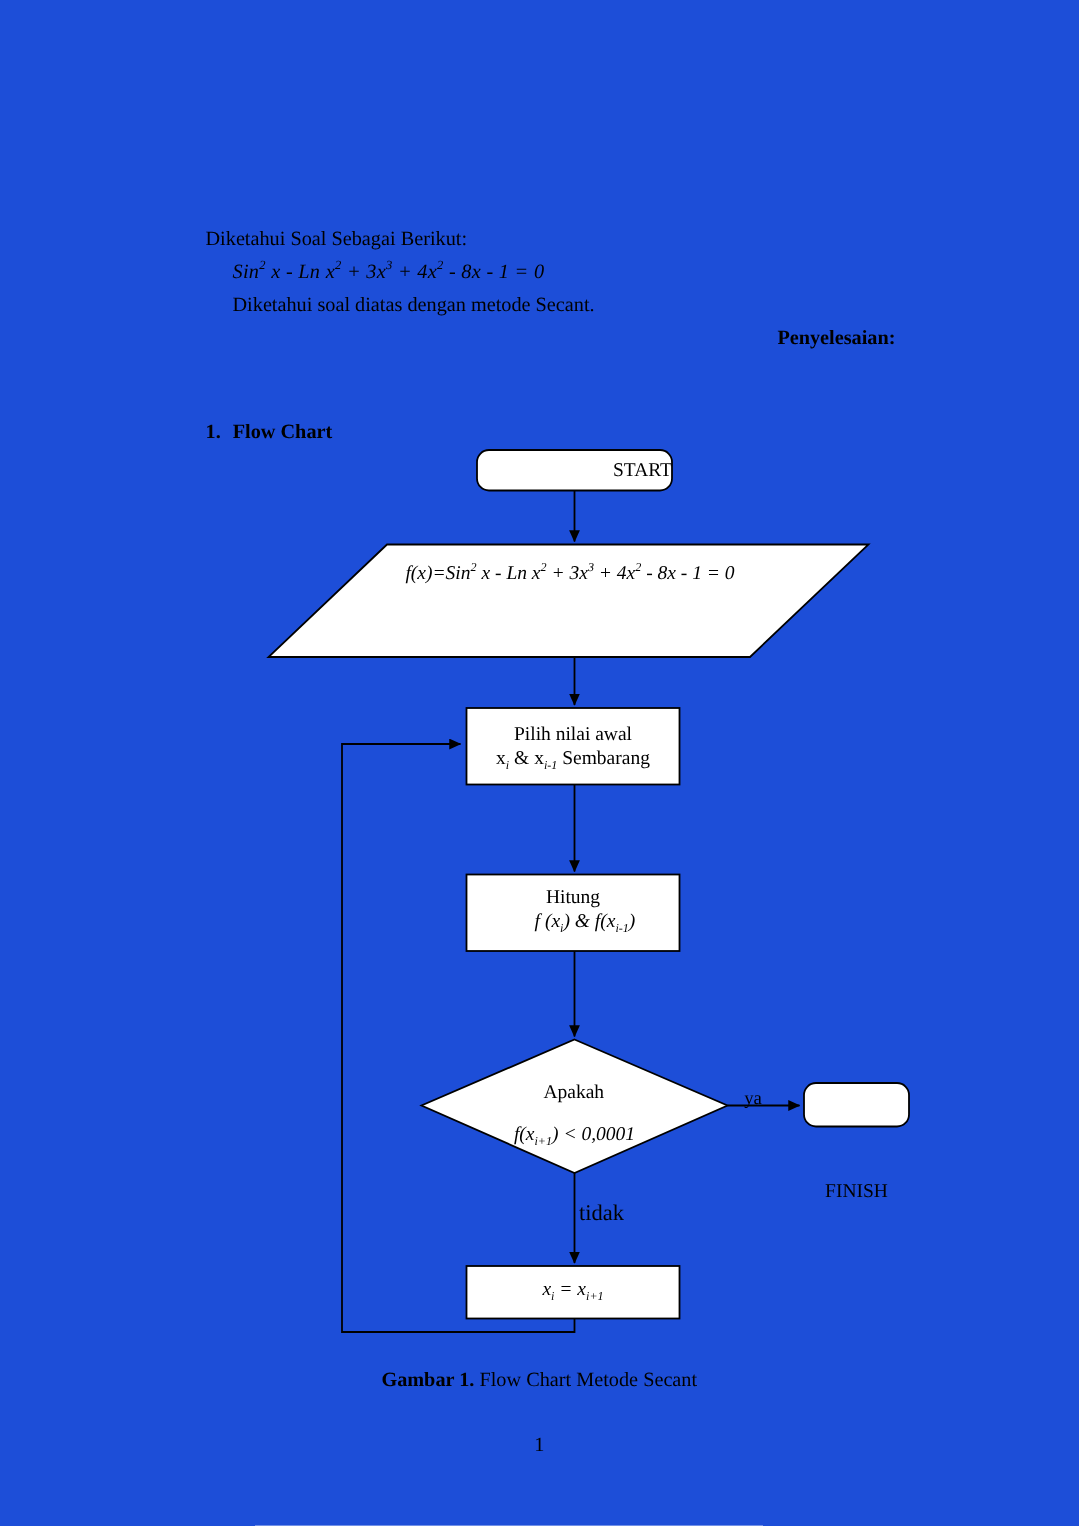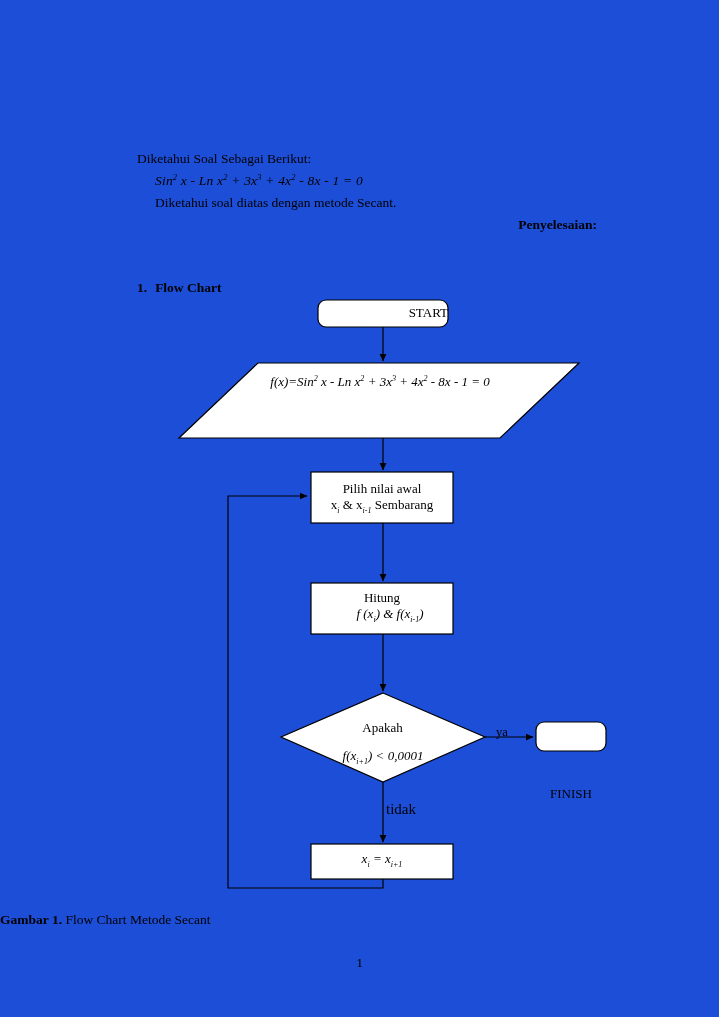--- a/index.html
+++ b/index.html
@@ -97,20 +97,21 @@
   
   #yes-label     { left: 489px; top: 724px; width: 26px; font-size: 12.5px; }
   #no-label      { left: 386px; top: 801px; width: 40px; font-size: 15px; text-align: left; }
 
   
   .caption {
     position: absolute;
     left: 0;
     top: 912px;
     width: 719px;
+    text-align: center;
     font-size: 13.5px;
     white-space: nowrap;
   }
   .caption b { font-weight: bold; }
 
   .pagenum {
     position: absolute;
     left: 0;
     top: 955px;
     width: 719px;

